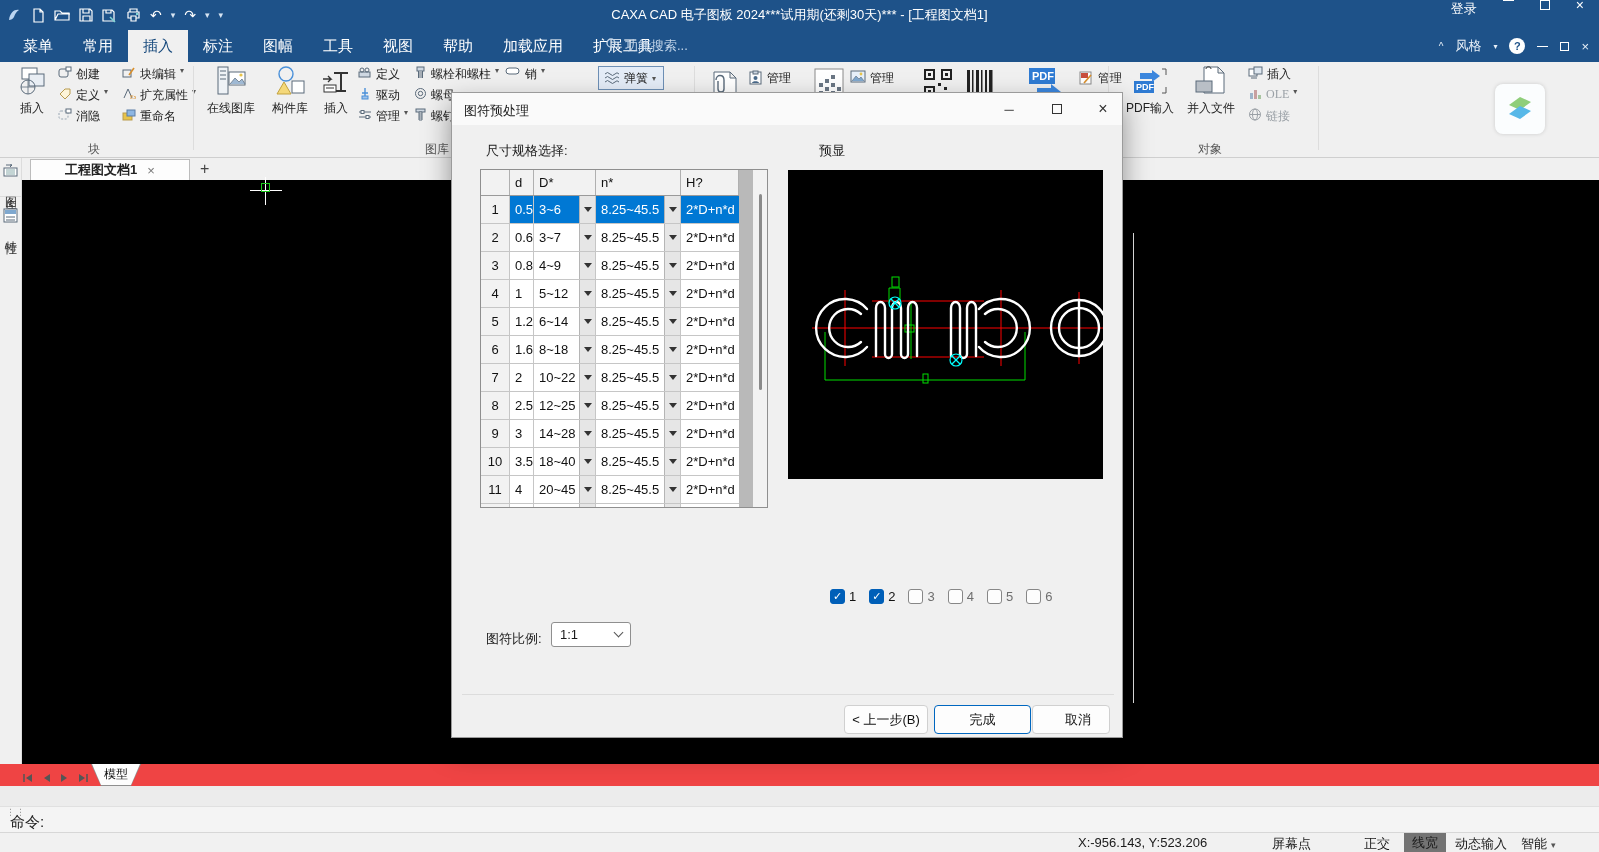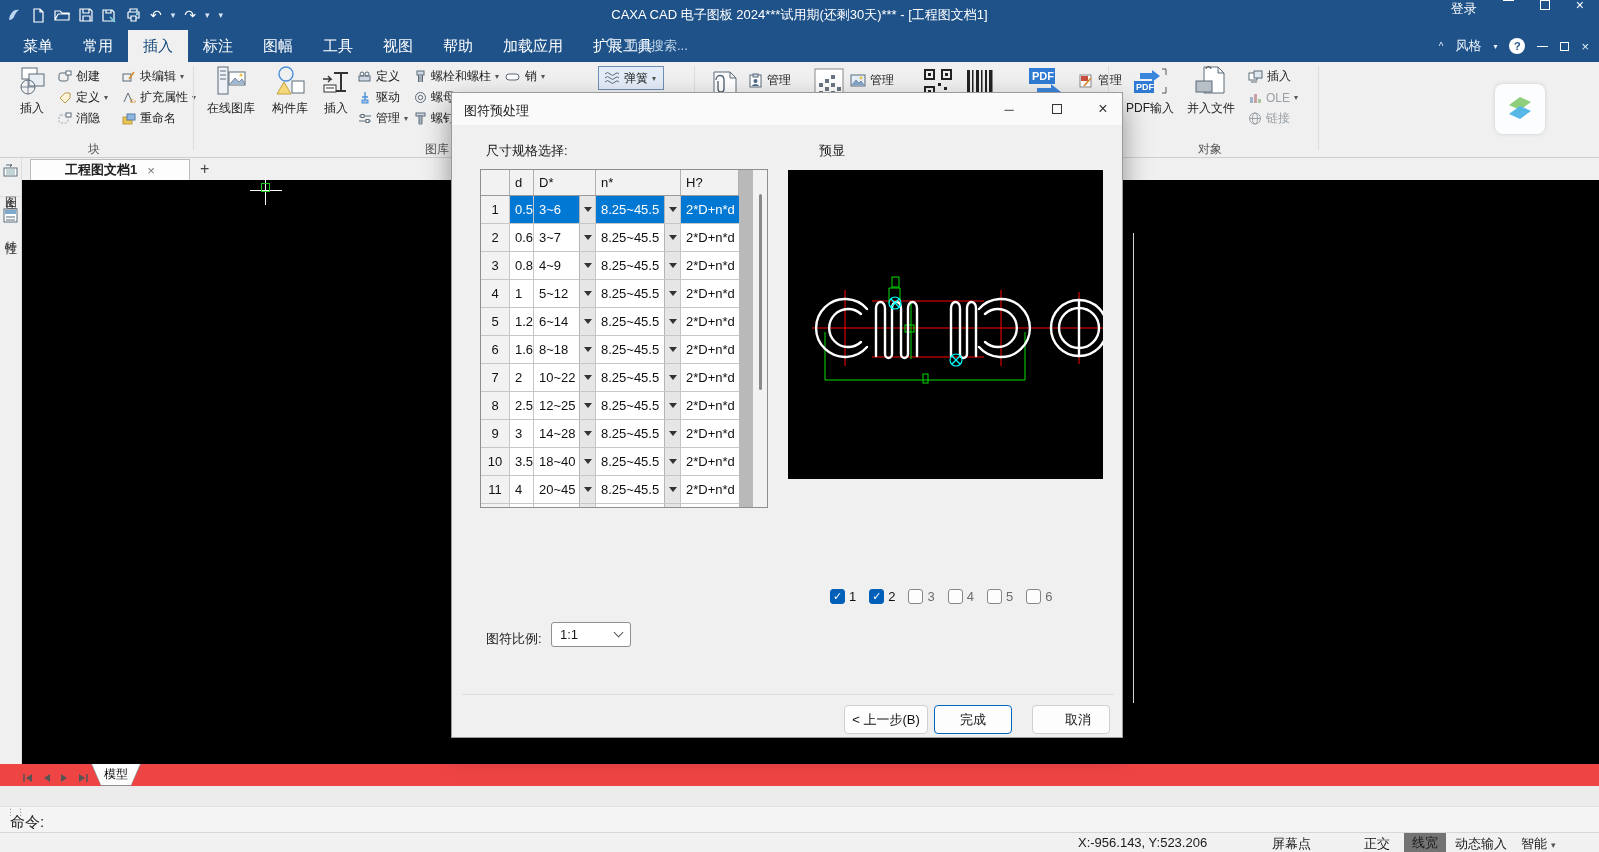--- a/index.html
+++ b/index.html
@@ -31,21 +31,21 @@
   .help-circle{width:16px;height:16px;border-radius:50%;background:#fff;color:#1e5289;font-weight:bold;
                font-size:11px;text-align:center;line-height:16px;}
   .mb-right .glyph-box{width:9px;height:9px;}
 
   
   .ribbon{left:0;top:62px;width:1599px;height:96px;background:#f0f0f0;border-bottom:1px solid #cfcfcf;}
   .rsep{top:4px;width:1px;height:84px;background:#dddddd;}
   .bigbtn{top:3px;width:52px;height:60px;display:flex;flex-direction:column;align-items:center;
           justify-content:flex-start;gap:3px;font-size:12px;color:#222;}
   .bigbtn .blabel{white-space:nowrap;}
-  .smallrow{height:21px;display:flex;align-items:center;gap:4px;font-size:12px;color:#222;white-space:nowrap;}
+  .smallrow{height:21px;display:flex;gap:4px;font-size:12px;color:#222;white-space:nowrap;font-family:Liberation Serif, serif;}
   .smallrow svg{flex:none;}
   .chevd{font-size:8px;color:#555;}
   .grouplabel{top:79px;font-size:12px;color:#555;}
   .spring-btn{top:4px;left:598px;width:66px;height:24px;border:1px solid #6d8fb5;background:#e4ecf7;
               display:flex;align-items:center;gap:4px;padding:0 5px;font-size:12px;color:#222;}
   .gray{color:#9aa0a6;}
   .logo-tile{left:1495px;top:22px;width:50px;height:50px;background:#fbfdfe;border-radius:8px;
              box-shadow:0 0 4px rgba(0,0,0,.15);display:flex;align-items:center;justify-content:center;}
 
   
@@ -140,21 +140,21 @@
 
   .scale-label{left:34px;top:537px;}
   .combo{left:99px;top:529px;width:80px;height:25px;background:#fff;border:1px solid #8f8f8f;border-radius:3px;
          display:flex;align-items:center;padding:0 8px;justify-content:space-between;}
   .combo-chev{width:7px;height:7px;border-right:1.4px solid #555;border-bottom:1.4px solid #555;
               transform:rotate(45deg);margin-top:-4px;}
   .dlg-sep{left:10px;top:601px;width:652px;height:1px;background:#dcdcdc;}
   .dlg-btn{top:612px;height:29px;background:#fdfdfd;border:1px solid #d0d0d0;border-radius:4px;
            font-size:13px;color:#111;display:flex;align-items:center;justify-content:center;}
   .btn-back{left:392px;width:84px;}
-  .btn-finish{left:482px;width:78px;border:1.5px solid #0067c0;}
+  .btn-finish{left:482px;width:97px;border:1.5px solid #0067c0;}
   .btn-cancel{left:580px;width:78px;padding-left:14px;}
 </style>
 </head>
 <body>
 
 <div class="app">
 
   <div class="abs titlebar">
     <div class="abs win-title">CAXA CAD 电子图板 2024***试用期(还剩30天)*** - [工程图文档1]</div>
     <div class="abs qat">

